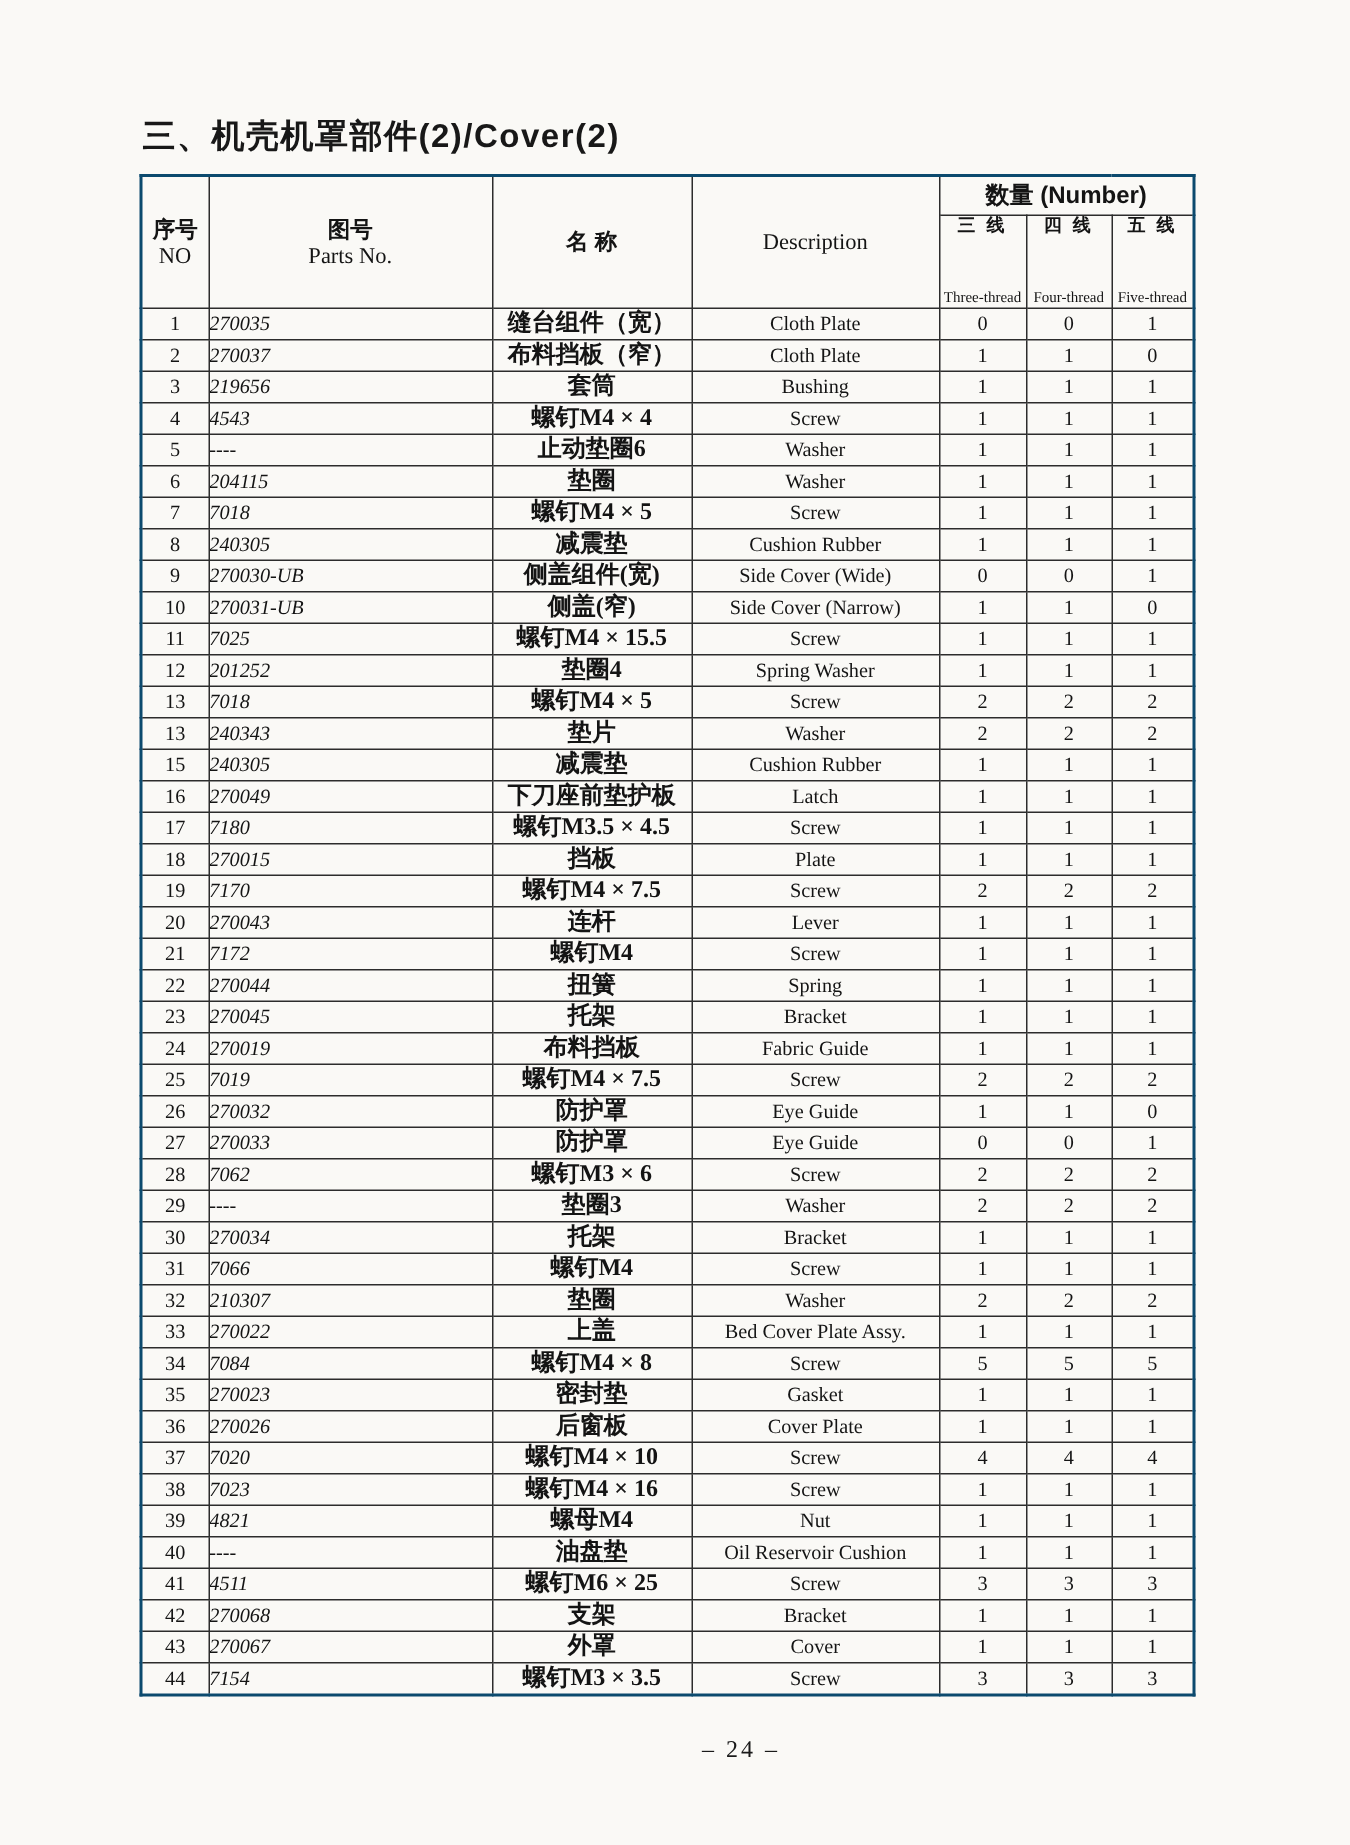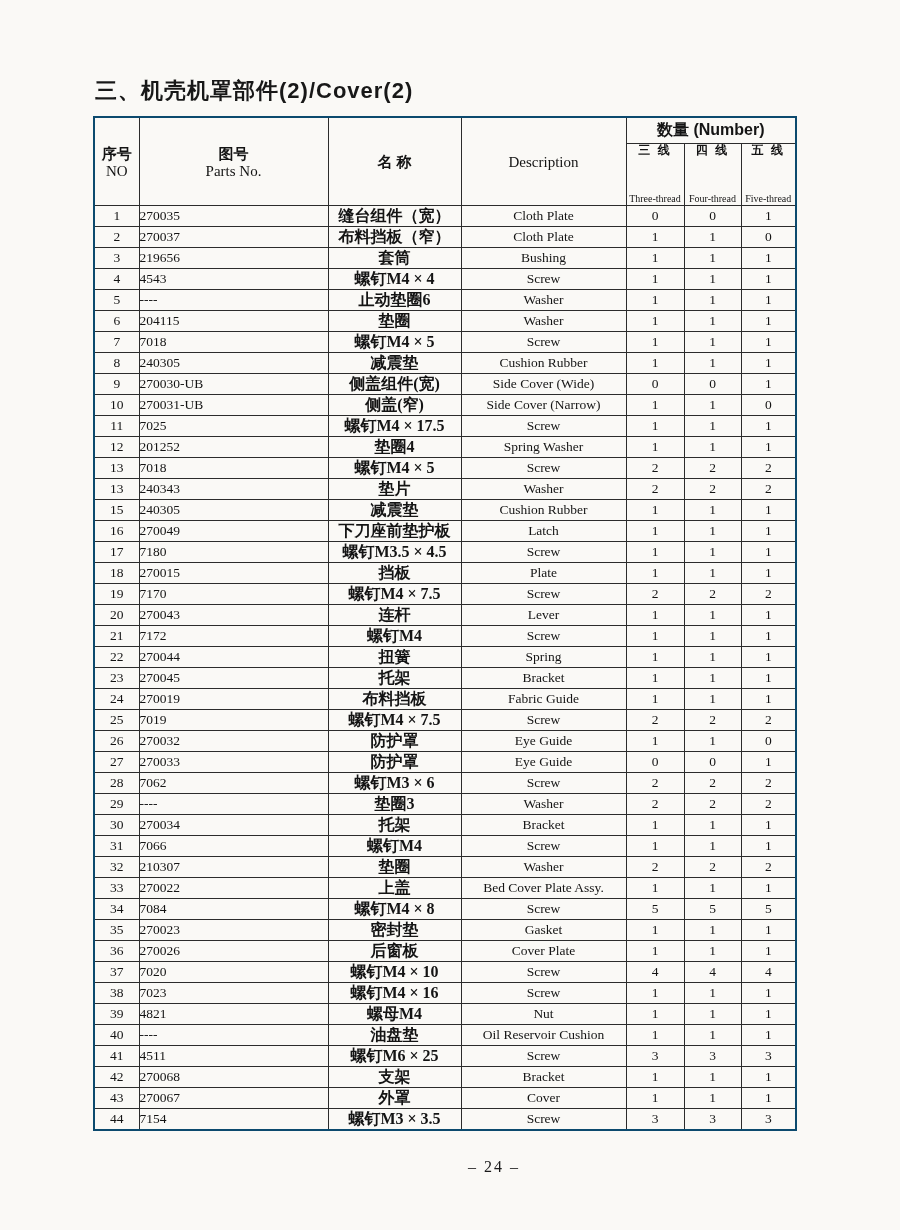--- a/index.html
+++ b/index.html
@@ -73,21 +73,21 @@
   .h-sub .h-line2 { font-size: 10px; line-height: 12px; letter-spacing: 0; margin-top: 36px; }
   .h-group-label { font-size: 16px; }
   
   tbody td {
     height: 20px;
     font-size: 13.5px;
     line-height: 20px;
     vertical-align: middle;
   }
   td.c0 { text-align: center; }
-  td.c1 { text-align: left; padding-left: 9px; }
+  td.c1 { text-align: left; padding-left: 9px; font-style: italic; }
   td.c2 {
     text-align: center;
     padding-left: 8px;
     font-weight: bold;
     font-family: Liberation Serif, serif;
     font-size: 16px;
   }
   td.c3 { text-align: center; padding-left: 7px; }
   td.c4, td.c5, td.c6 { text-align: center; }
   .page-footer {
@@ -239,21 +239,21 @@
         <td class="c1">270031-UB</td>
         <td class="c2">侧盖(窄)</td>
         <td class="c3">Side Cover (Narrow)</td>
         <td class="c4">1</td>
         <td class="c5">1</td>
         <td class="c6">0</td>
       </tr>
       <tr>
         <td class="c0">11</td>
         <td class="c1">7025</td>
-        <td class="c2">螺钉M4 × 17.5</td>
+        <td class="c2">螺钉M4 × 15.5</td>
         <td class="c3">Screw</td>
         <td class="c4">1</td>
         <td class="c5">1</td>
         <td class="c6">1</td>
       </tr>
       <tr>
         <td class="c0">12</td>
         <td class="c1">201252</td>
         <td class="c2">垫圈4</td>
         <td class="c3">Spring Washer</td>

